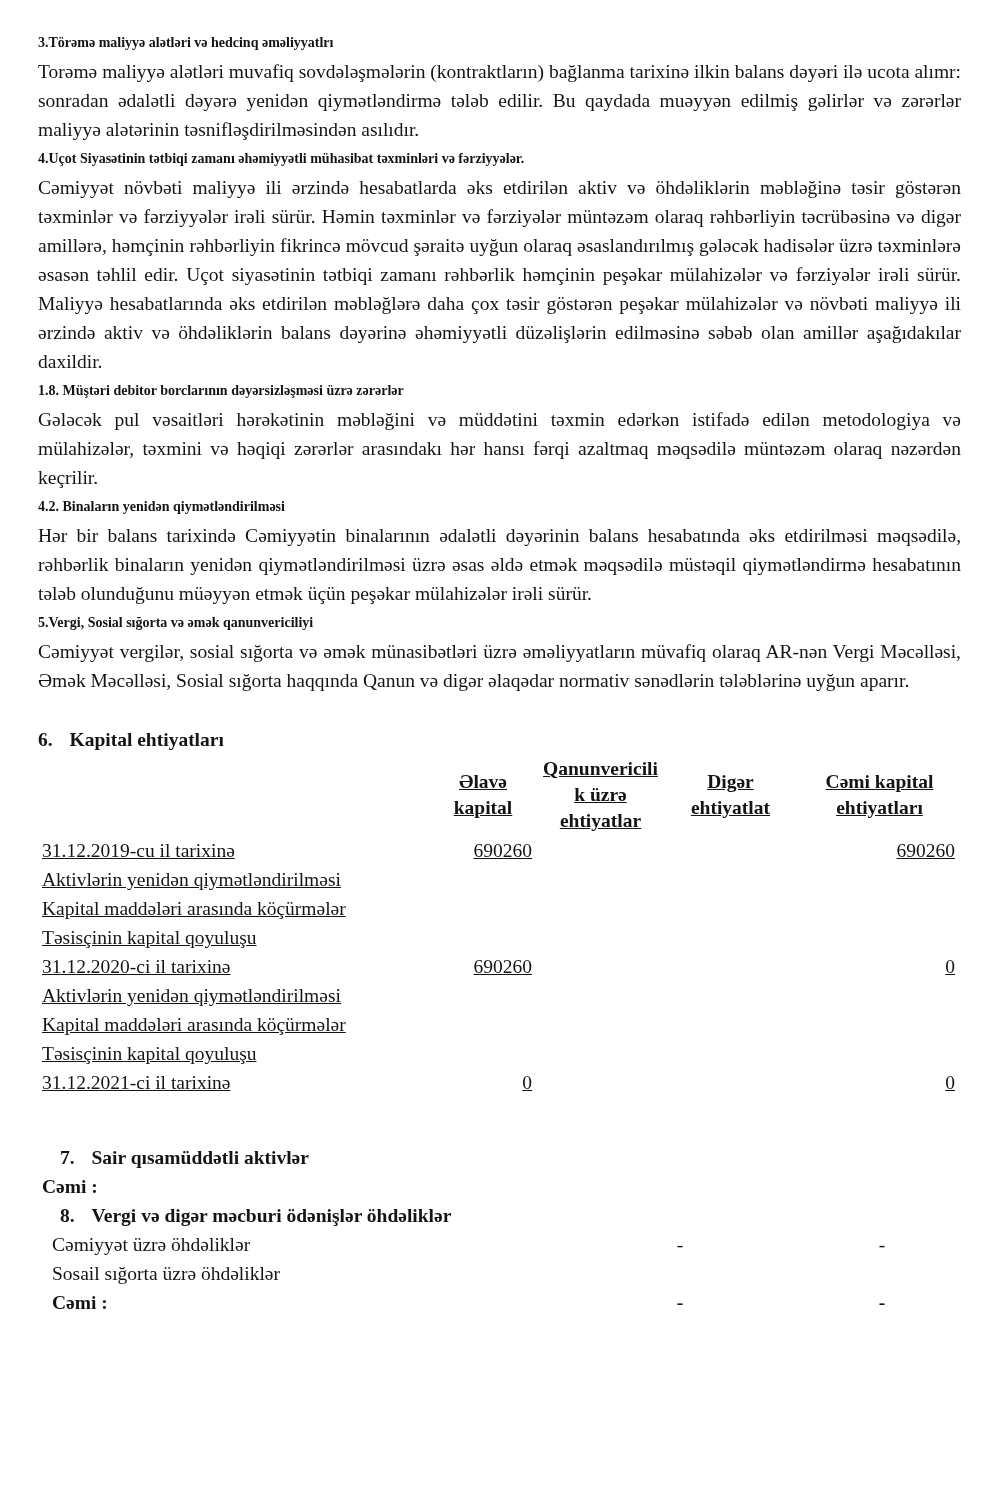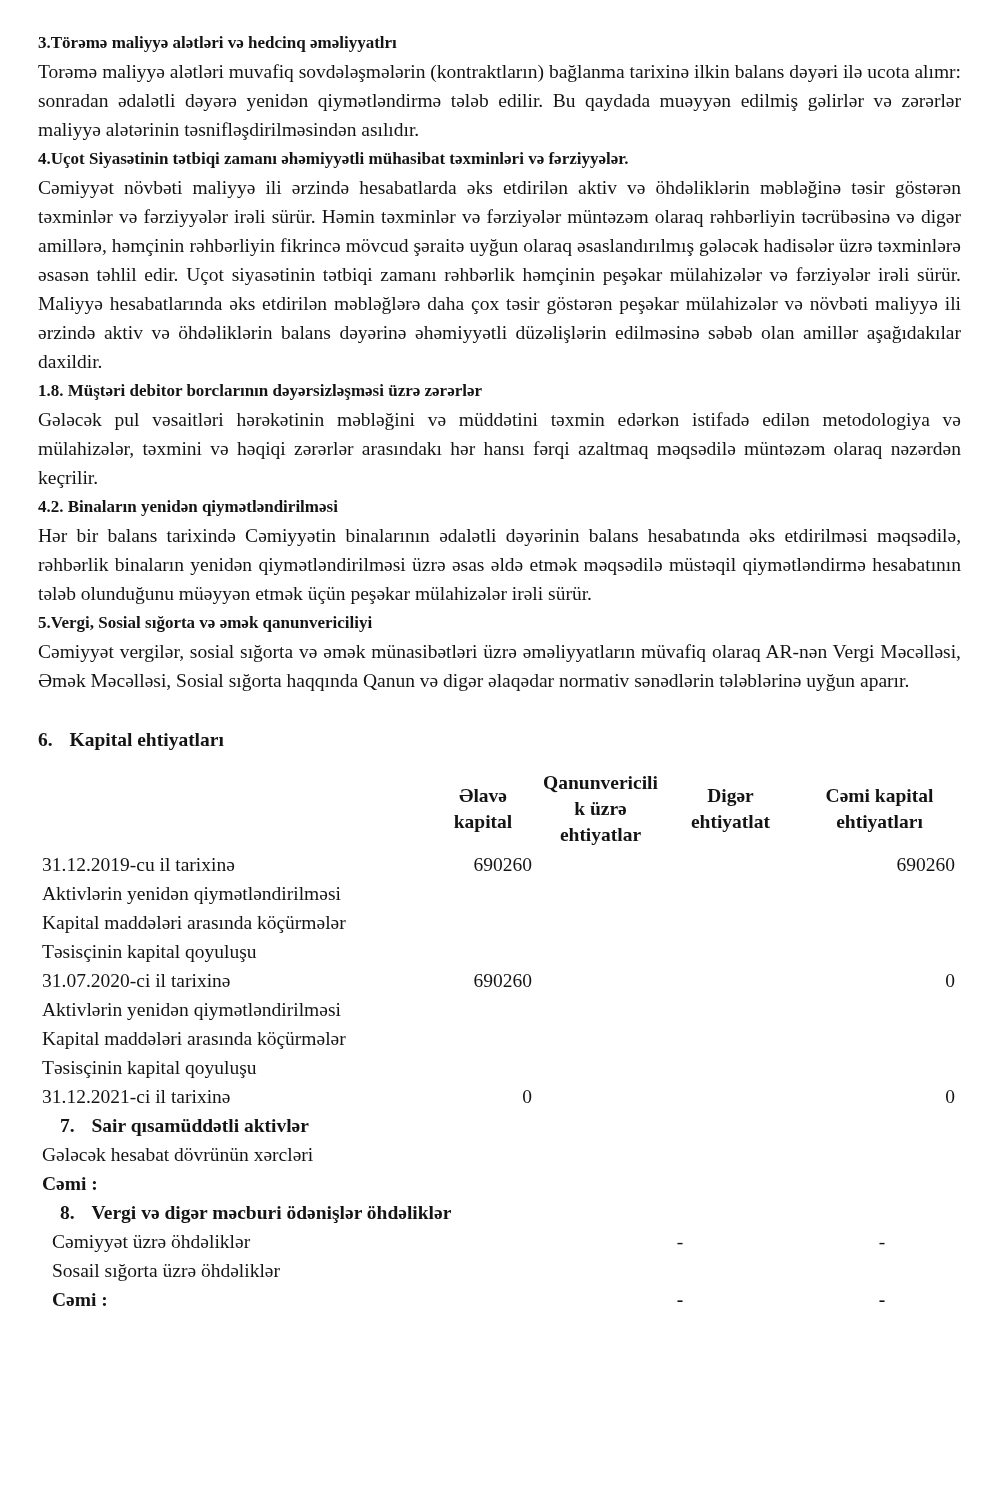--- a/index.html
+++ b/index.html
@@ -10,39 +10,39 @@
     height:1490px;
     margin:0 auto;
     background:#ffffff;
     color:#141414;
     font-family:"Liberation Serif","DejaVu Serif",serif;
     font-size:19.5px;
     line-height:29px;
     padding:28px 39px 0 38px;
     overflow:hidden;
   }
-  .sec h3 { font-size:17px; font-weight:bold; line-height:29px; }
+  .sec h3 { font-size:14px; font-weight:bold; line-height:29px; }
   .sec p  { text-align:justify; }
 
   .num-heading { font-weight:bold; }
   .num-heading .num { display:inline-block; }
   .num-heading .ttl { display:inline-block; margin-left:12px; }
 
   .sec6-heading { margin-top:30px; }
 
-  table.capital { width:100%; border-collapse:collapse; margin-top:14px; table-layout:fixed; }
+  table.capital { width:100%; border-collapse:collapse; table-layout:fixed;text-decoration:underline; }
   table.capital th {
     font-weight:bold; text-align:center; vertical-align:middle;
     padding:2px 4px; line-height:26px; overflow-wrap:break-word; word-break:break-word;
   }
   table.capital td { padding:0 4px; vertical-align:top; line-height:29px; }
   table.capital td.label { text-align:left; padding-left:4px; }
   table.capital td.num   { text-align:right; padding-right:6px; }
 
-  .sec7 { }
+  .sec7 { margin-top:46px; }
   .sec7 .num-heading, .sec8 .num-heading { padding-left:22px; }
   .plain-line { padding-left:4px; }
   .total-line { font-weight:bold; padding-left:4px; }
 
   .sec8 { }
   .dash-row { position:relative; padding-left:14px; }
   .dash-row .v1 { position:absolute; left:562px; width:160px; text-align:center; }
   .dash-row .v2 { position:absolute; left:764px; width:160px; text-align:center; }
   .dash-row.bold { font-weight:bold; }
 </style>
@@ -121,21 +121,21 @@
           <td class="num"></td>
         </tr>
         <tr>
           <td class="label">Təsisçinin kapital qoyuluşu</td>
           <td class="num"></td>
           <td class="num"></td>
           <td class="num"></td>
           <td class="num"></td>
         </tr>
         <tr>
-          <td class="label">31.07.2020-ci il tarixinə</td>
+          <td class="label">31.12.2020-ci il tarixinə</td>
           <td class="num">690260</td>
           <td class="num"></td>
           <td class="num"></td>
           <td class="num">0</td>
         </tr>
         <tr>
           <td class="label">Aktivlərin yenidən qiymətləndirilməsi</td>
           <td class="num"></td>
           <td class="num"></td>
           <td class="num"></td>
@@ -163,21 +163,20 @@
           <td class="num">0</td>
         </tr>
       </tbody>
   </table>
 
   <div class="sec7">
     <div class="num-heading">
       <span class="num">7.</span>
       <span class="ttl">Sair qısamüddətli aktivlər</span>
     </div>
-    <div class="plain-line">Gələcək hesabat dövrünün xərcləri</div>
     <div class="total-line">Cəmi :</div>
   </div>
 
   <div class="sec8">
     <div class="num-heading">
       <span class="num">8.</span>
       <span class="ttl">Vergi və digər məcburi ödənişlər öhdəliklər</span>
     </div>
     <div class="dash-row">
       <span>Cəmiyyət üzrə öhdəliklər</span>

